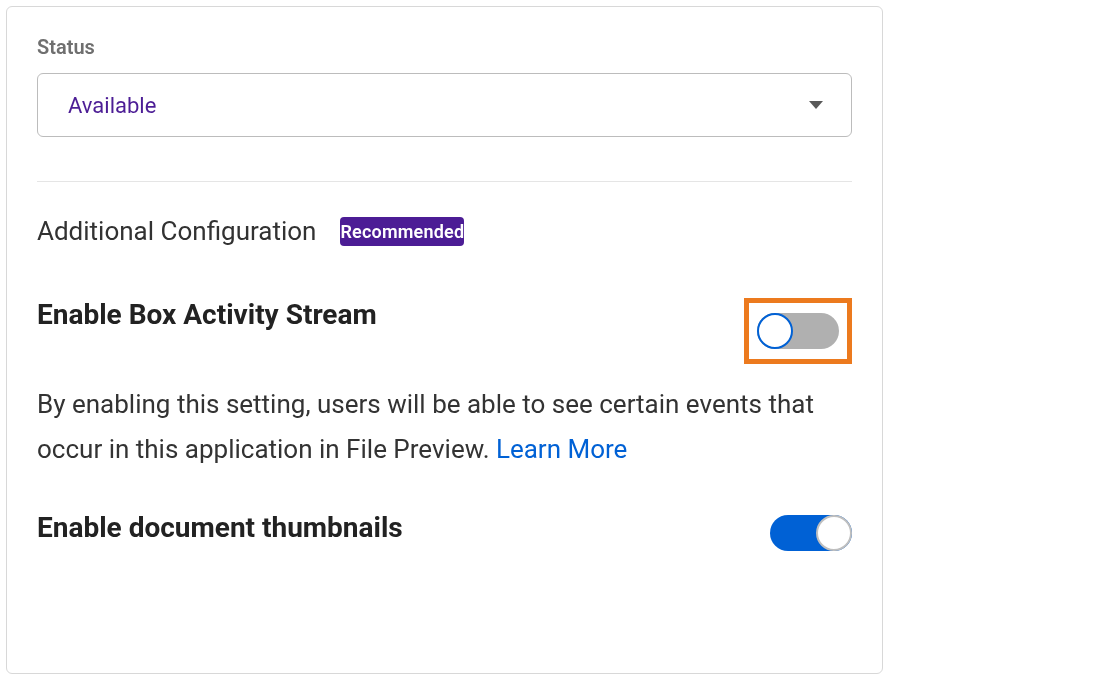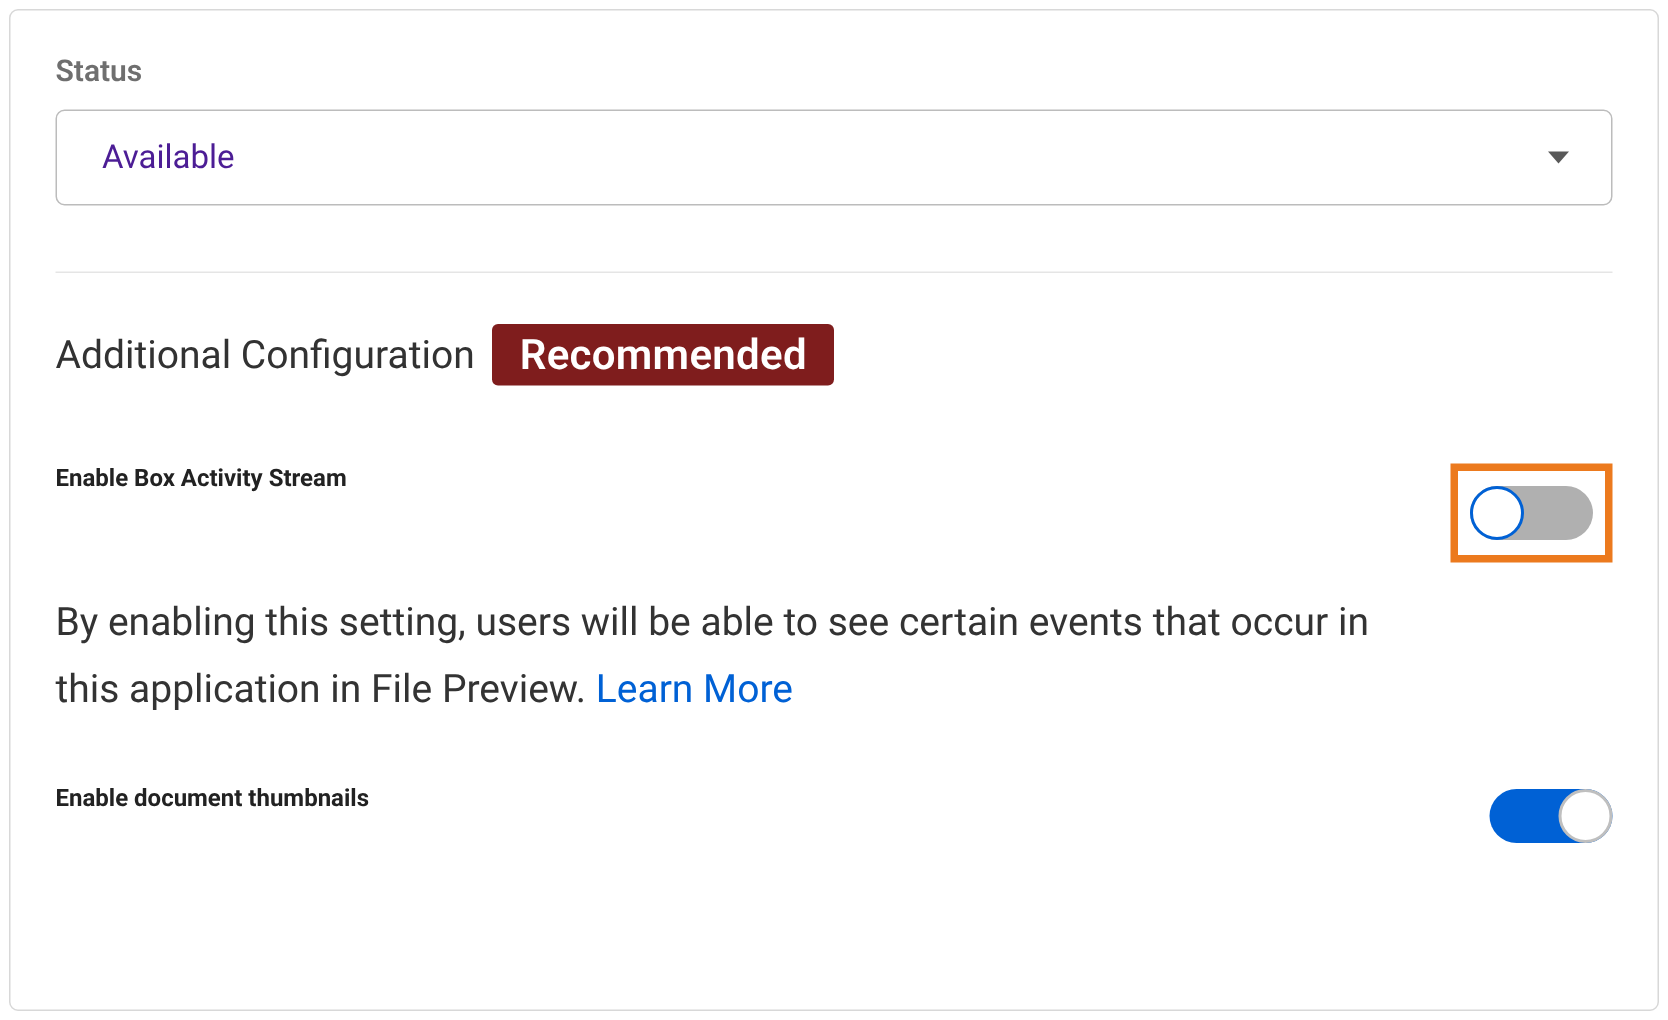--- a/index.html
+++ b/index.html
@@ -8,21 +8,21 @@
       background: #ffffff;
       width: 1112px;
       height: 680px;
       overflow: hidden;
     }
     .panel {
       border: 1px solid #d8d8d8;
       border-radius: 6px;
       margin: 6px;
       padding: 28px 30px 24px 30px;
-      width: 1100px;
+      width: 877px;
       height: 668px;
       position: relative;
     }
     .status-label {
       font-size: 20px;
       color: #6f6f6f;
       font-weight: 600;
       margin-bottom: 14px;
     }
     .status-select {
@@ -46,45 +46,45 @@
       border-top: 8px solid #595959;
     }
     .divider {
       border: none;
       border-top: 1px solid #e5e5e5;
       margin: 44px 0 34px 0;
     }
     .section-header {
       display: flex;
       align-items: center;
-      gap: 12px;
+      gap: 24px;
       margin-bottom: 52px;
     }
     .section-title {
       font-size: 26px;
       color: #323232;
       font-weight: 400;
     }
     .badge-recommended {
-      background: #7f1d1d;
+      background: #4c1d95;
       color: #ffffff;
-      font-size: 28px;
+      font-size: 18px;
       font-weight: 600;
-      padding: 4px 18px;
+      padding: 4px 0;
       border-radius: 4px;
       letter-spacing: 0.2px;
     }
     .setting-row {
       display: flex;
       align-items: flex-start;
       justify-content: space-between;
       margin-bottom: 18px;
     }
     .setting-title {
-      font-size: 16px;
+      font-size: 28px;
       font-weight: 700;
       color: #222222;
       margin-bottom: 20px;
       text-align: right;
     }
     .setting-desc {
       font-size: 26px;
       color: #333333;
       line-height: 1.72;
       max-width: 920px;

